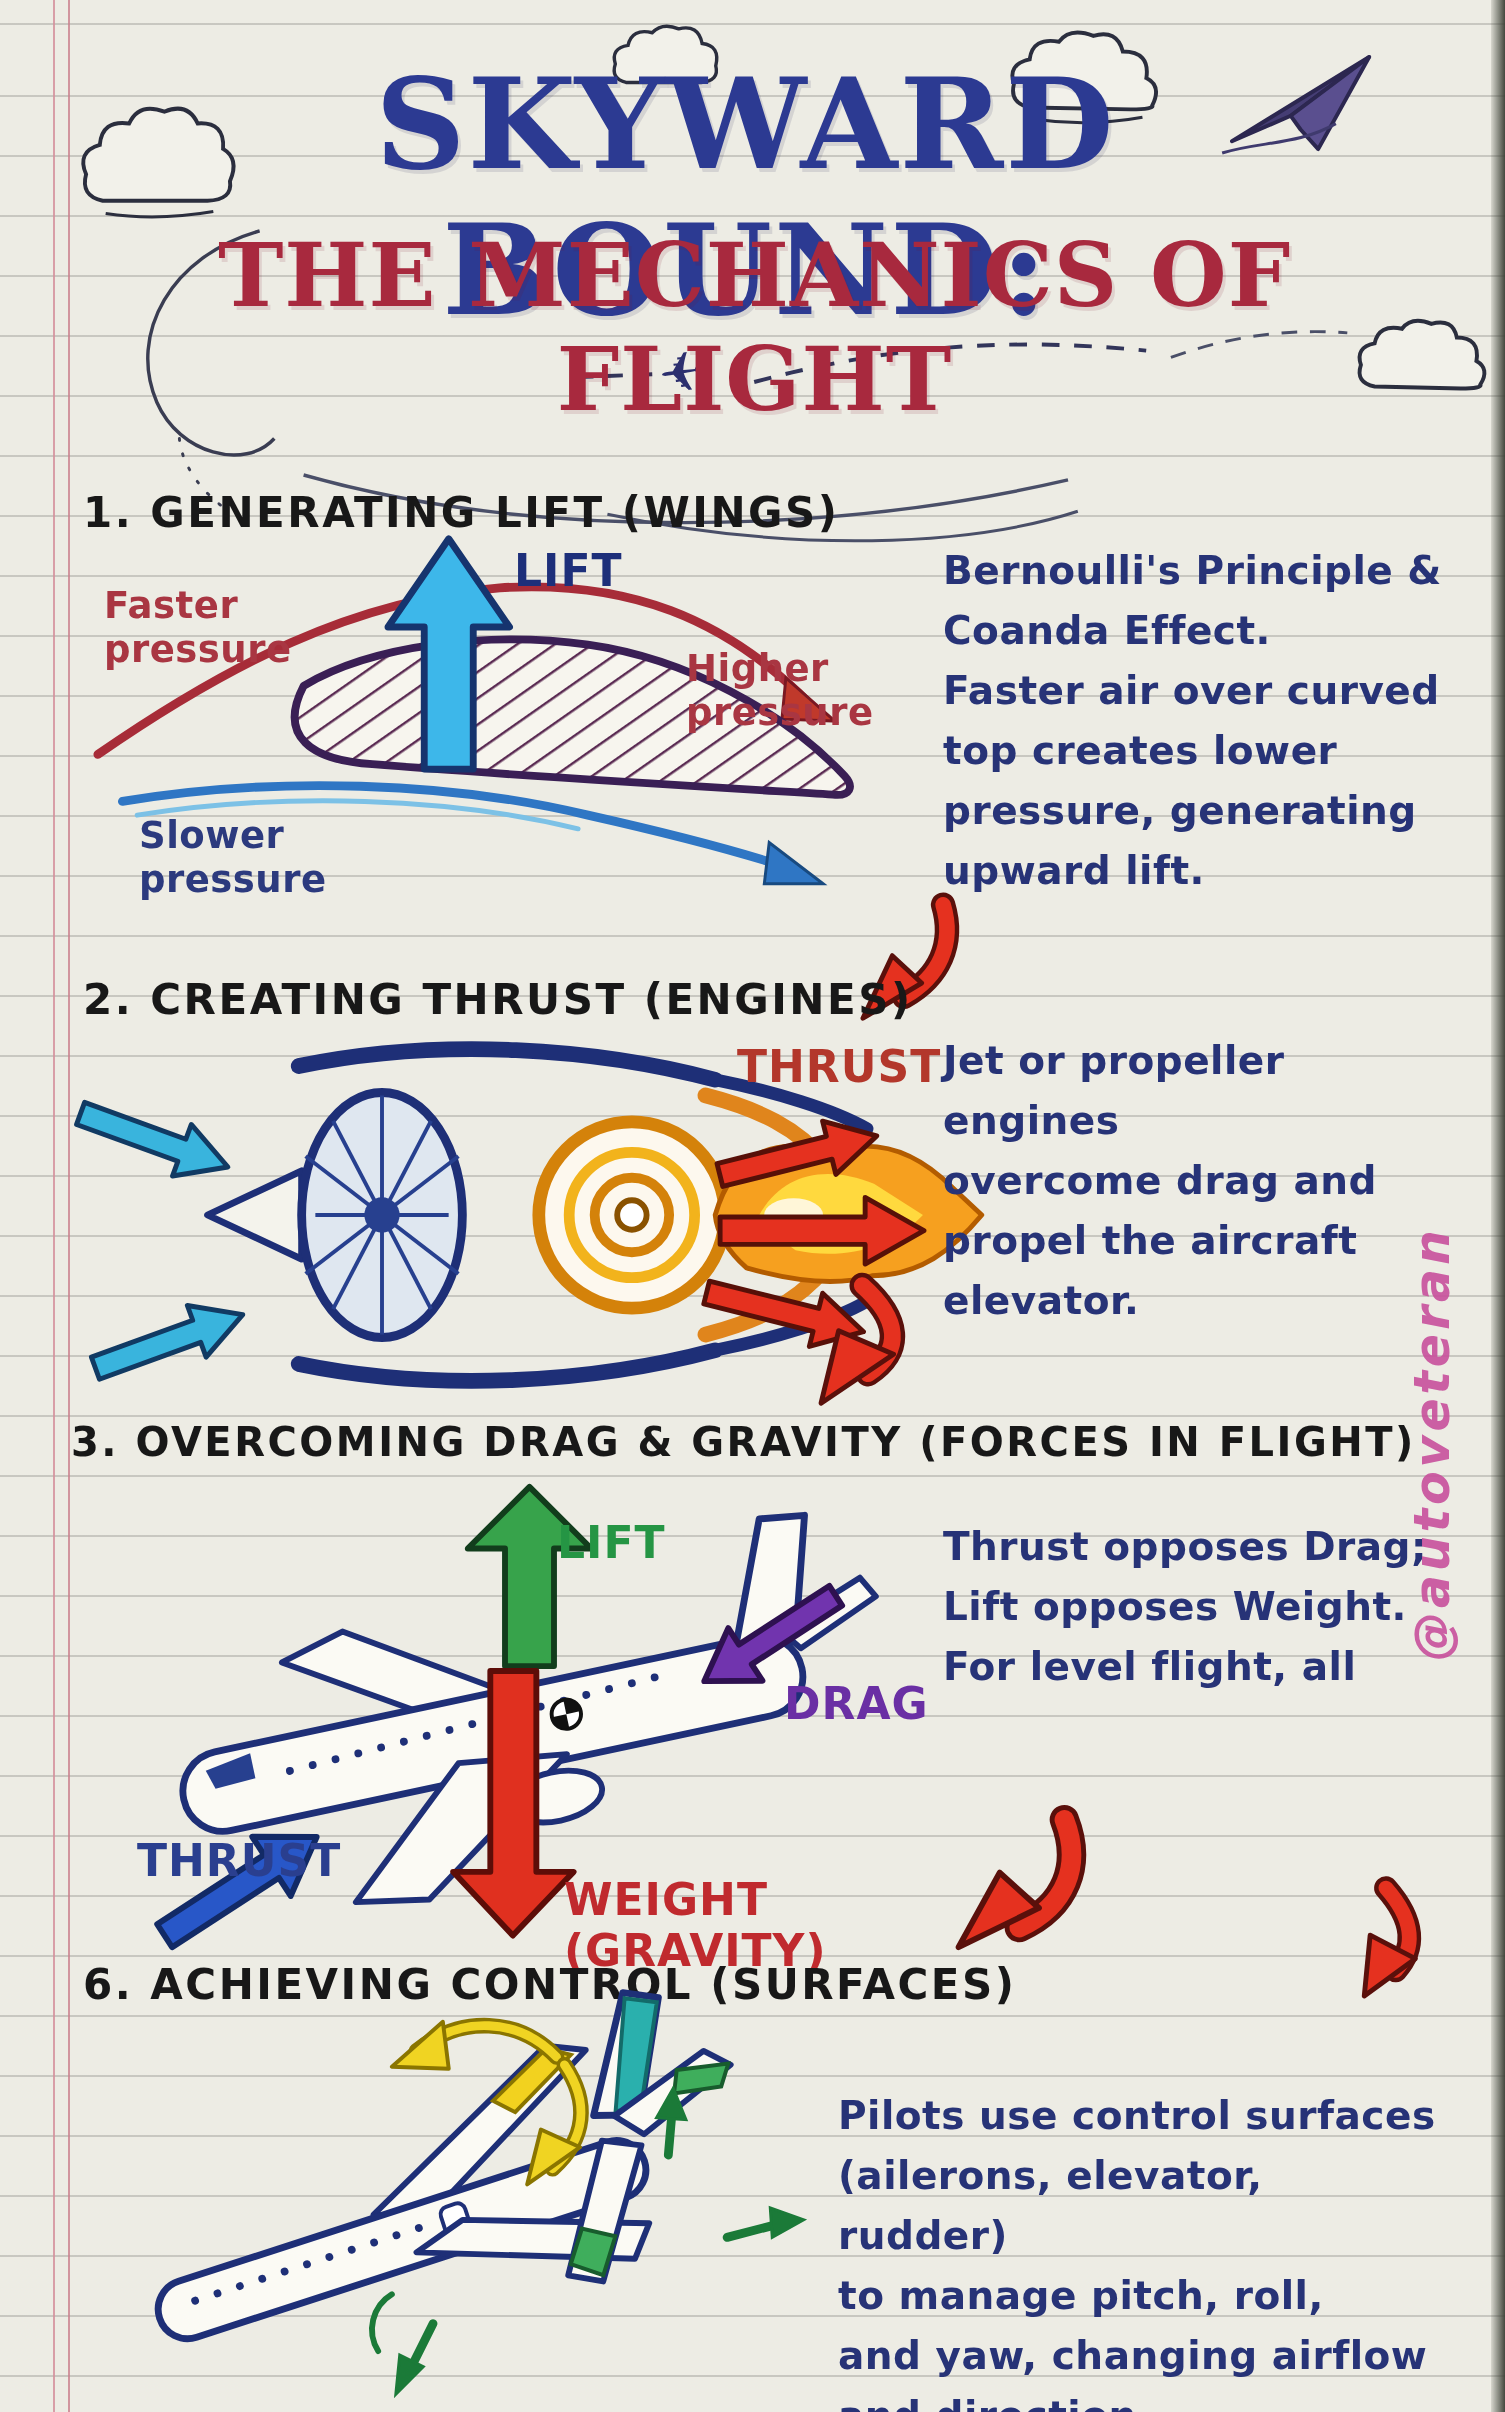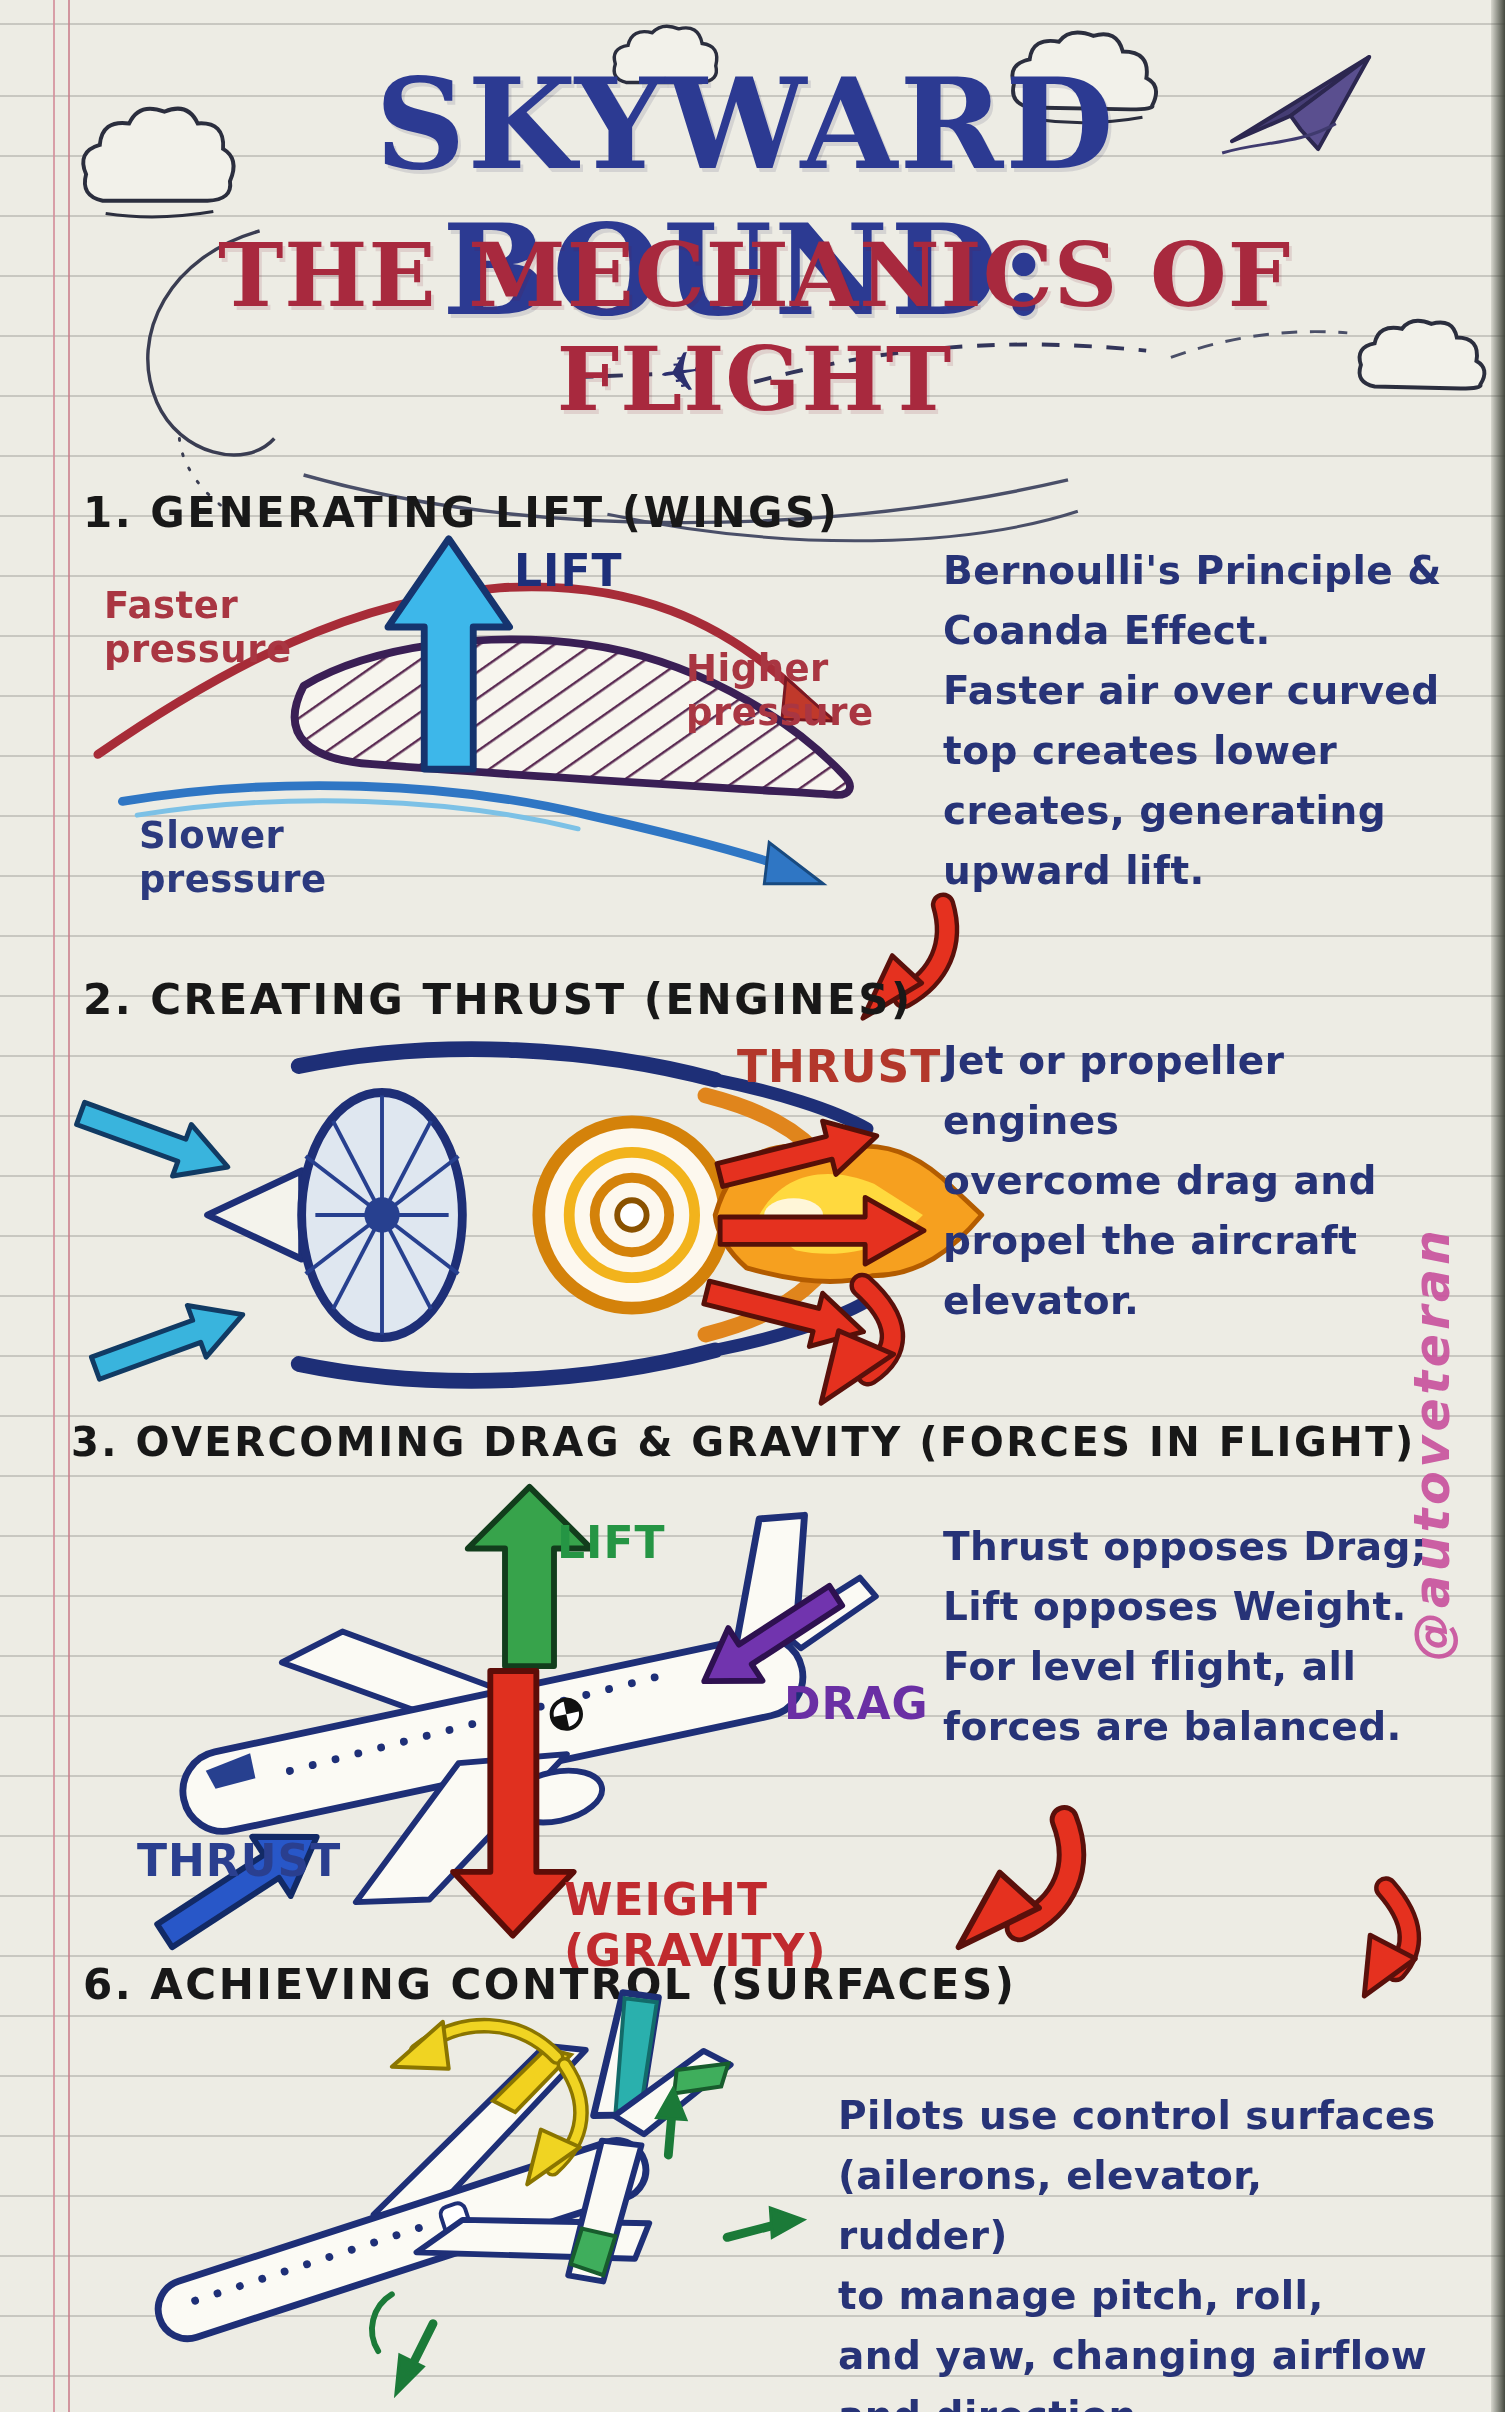--- a/index.html
+++ b/index.html
@@ -127,21 +127,21 @@
     <div>Higher</div>
     <div>pressure</div>
   </div>
   <div class="abs big-label" style="left:514px;top:545px;color:#1d2f7a">LIFT</div>
 
   <div class="abs para" style="left:943px;top:541px;width:529px">
     <div>Bernoulli's Principle &amp;</div>
     <div>Coanda Effect.</div>
     <div>Faster air over curved</div>
     <div>top creates lower</div>
-    <div>creates, generating</div>
+    <div>pressure, generating</div>
     <div>upward lift.</div>
   </div>
 
   <svg class="abs" style="left:845px;top:897px" width="118" height="132" viewBox="0 0 120 135">
     <path d="M100,8 C112,48 96,82 60,102" fill="none" stroke="#5a100b" stroke-width="25" stroke-linecap="round"></path>
     <path d="M100,8 C112,48 96,82 60,102" fill="none" stroke="#e5311f" stroke-width="16" stroke-linecap="round"></path>
     <polygon points="78,88 18,124 48,60" fill="#e5311f" stroke="#5a100b" stroke-width="5" stroke-linejoin="round"></polygon>
   </svg>
 
   <div class="abs sec-heading" style="left:83px;top:975px">2. CREATING THRUST (ENGINES)</div>
@@ -270,21 +270,20 @@
   <div class="abs big-label" style="left:137px;top:1835px;color:#2a3f8f">THRUST</div>
   <div class="abs big-label" style="left:564px;top:1874px;color:#c02a2e">
     <div>WEIGHT</div>
     <div>(GRAVITY)</div>
   </div>
 
   <div class="abs para" style="left:943px;top:1517px;width:529px">
     <div>Thrust opposes Drag;</div>
     <div>Lift opposes Weight.</div>
     <div>For level flight, all</div>
-    <div>forces are balanced.</div>
   </div>
 
   <svg class="abs" style="left:929px;top:1808px" width="162" height="147" viewBox="0 0 165 150">
     <path d="M138,12 C156,58 140,100 92,122" fill="none" stroke="#5a100b" stroke-width="30" stroke-linecap="round"></path>
     <path d="M138,12 C156,58 140,100 92,122" fill="none" stroke="#e5311f" stroke-width="20" stroke-linecap="round"></path>
     <polygon points="112,102 30,142 72,66" fill="#e5311f" stroke="#5a100b" stroke-width="6" stroke-linejoin="round"></polygon>
   </svg>
 
   <div class="abs sec-heading" style="left:83px;top:1960px">6. ACHIEVING CONTROL (SURFACES)</div>
 

